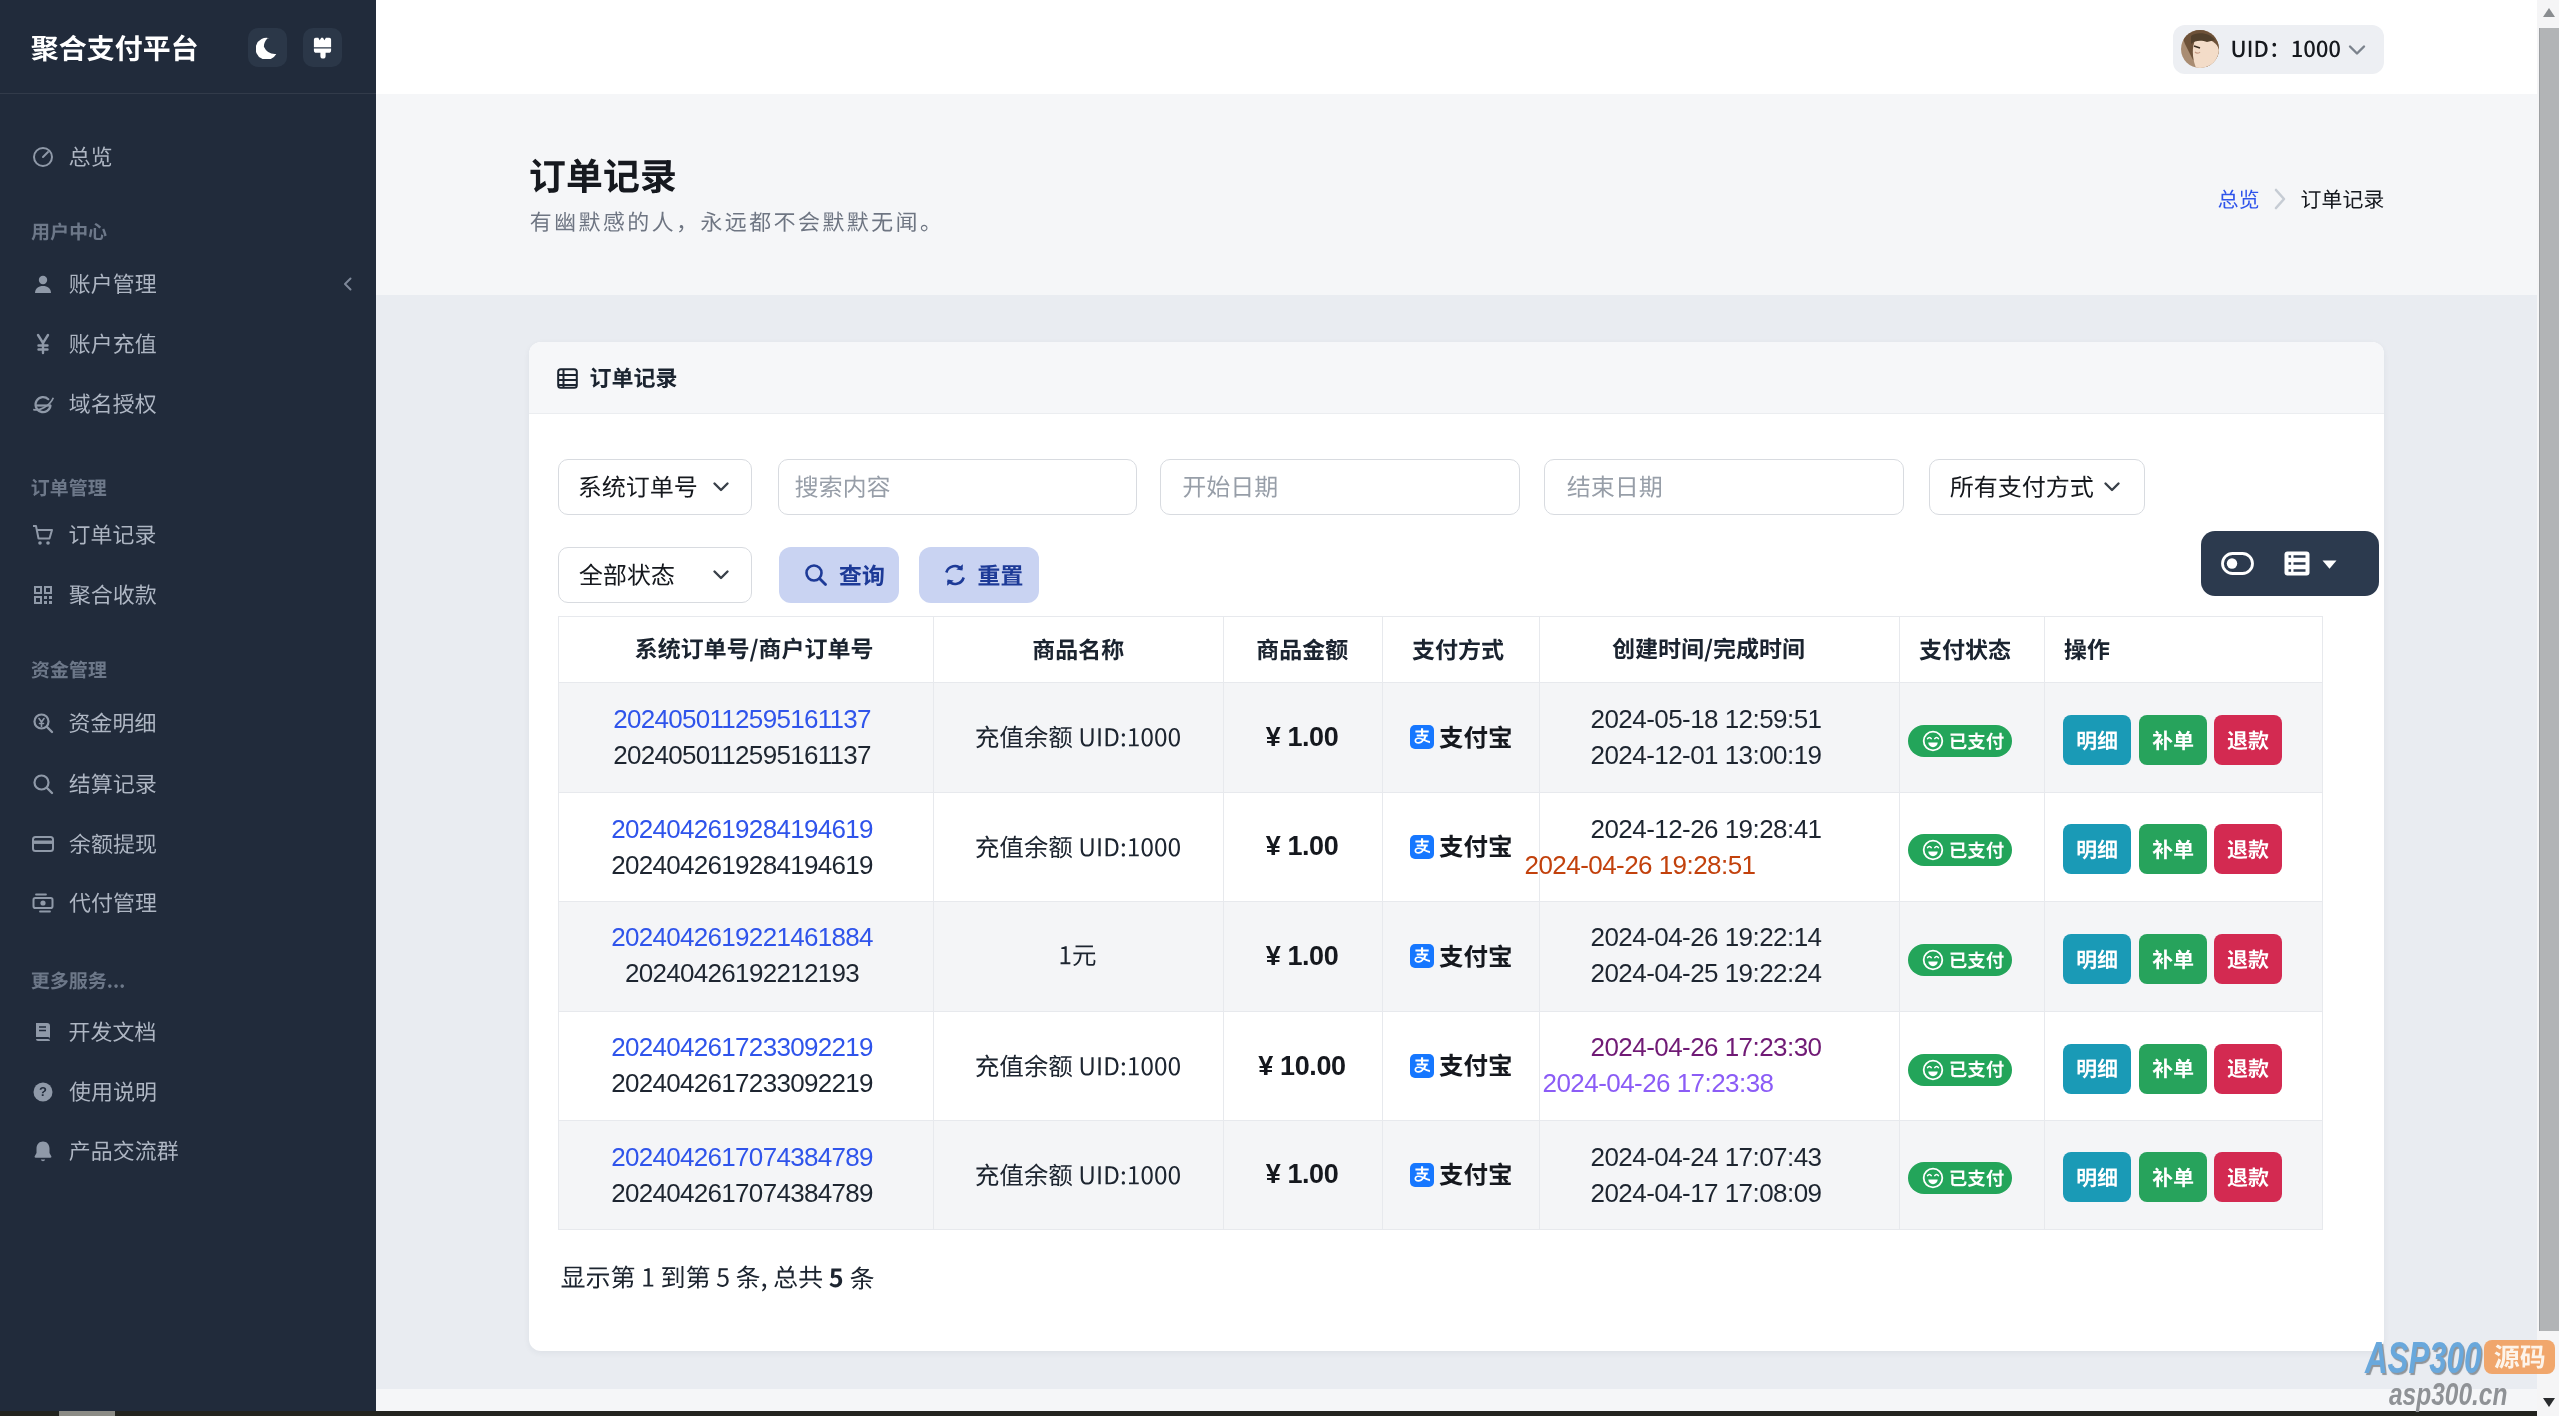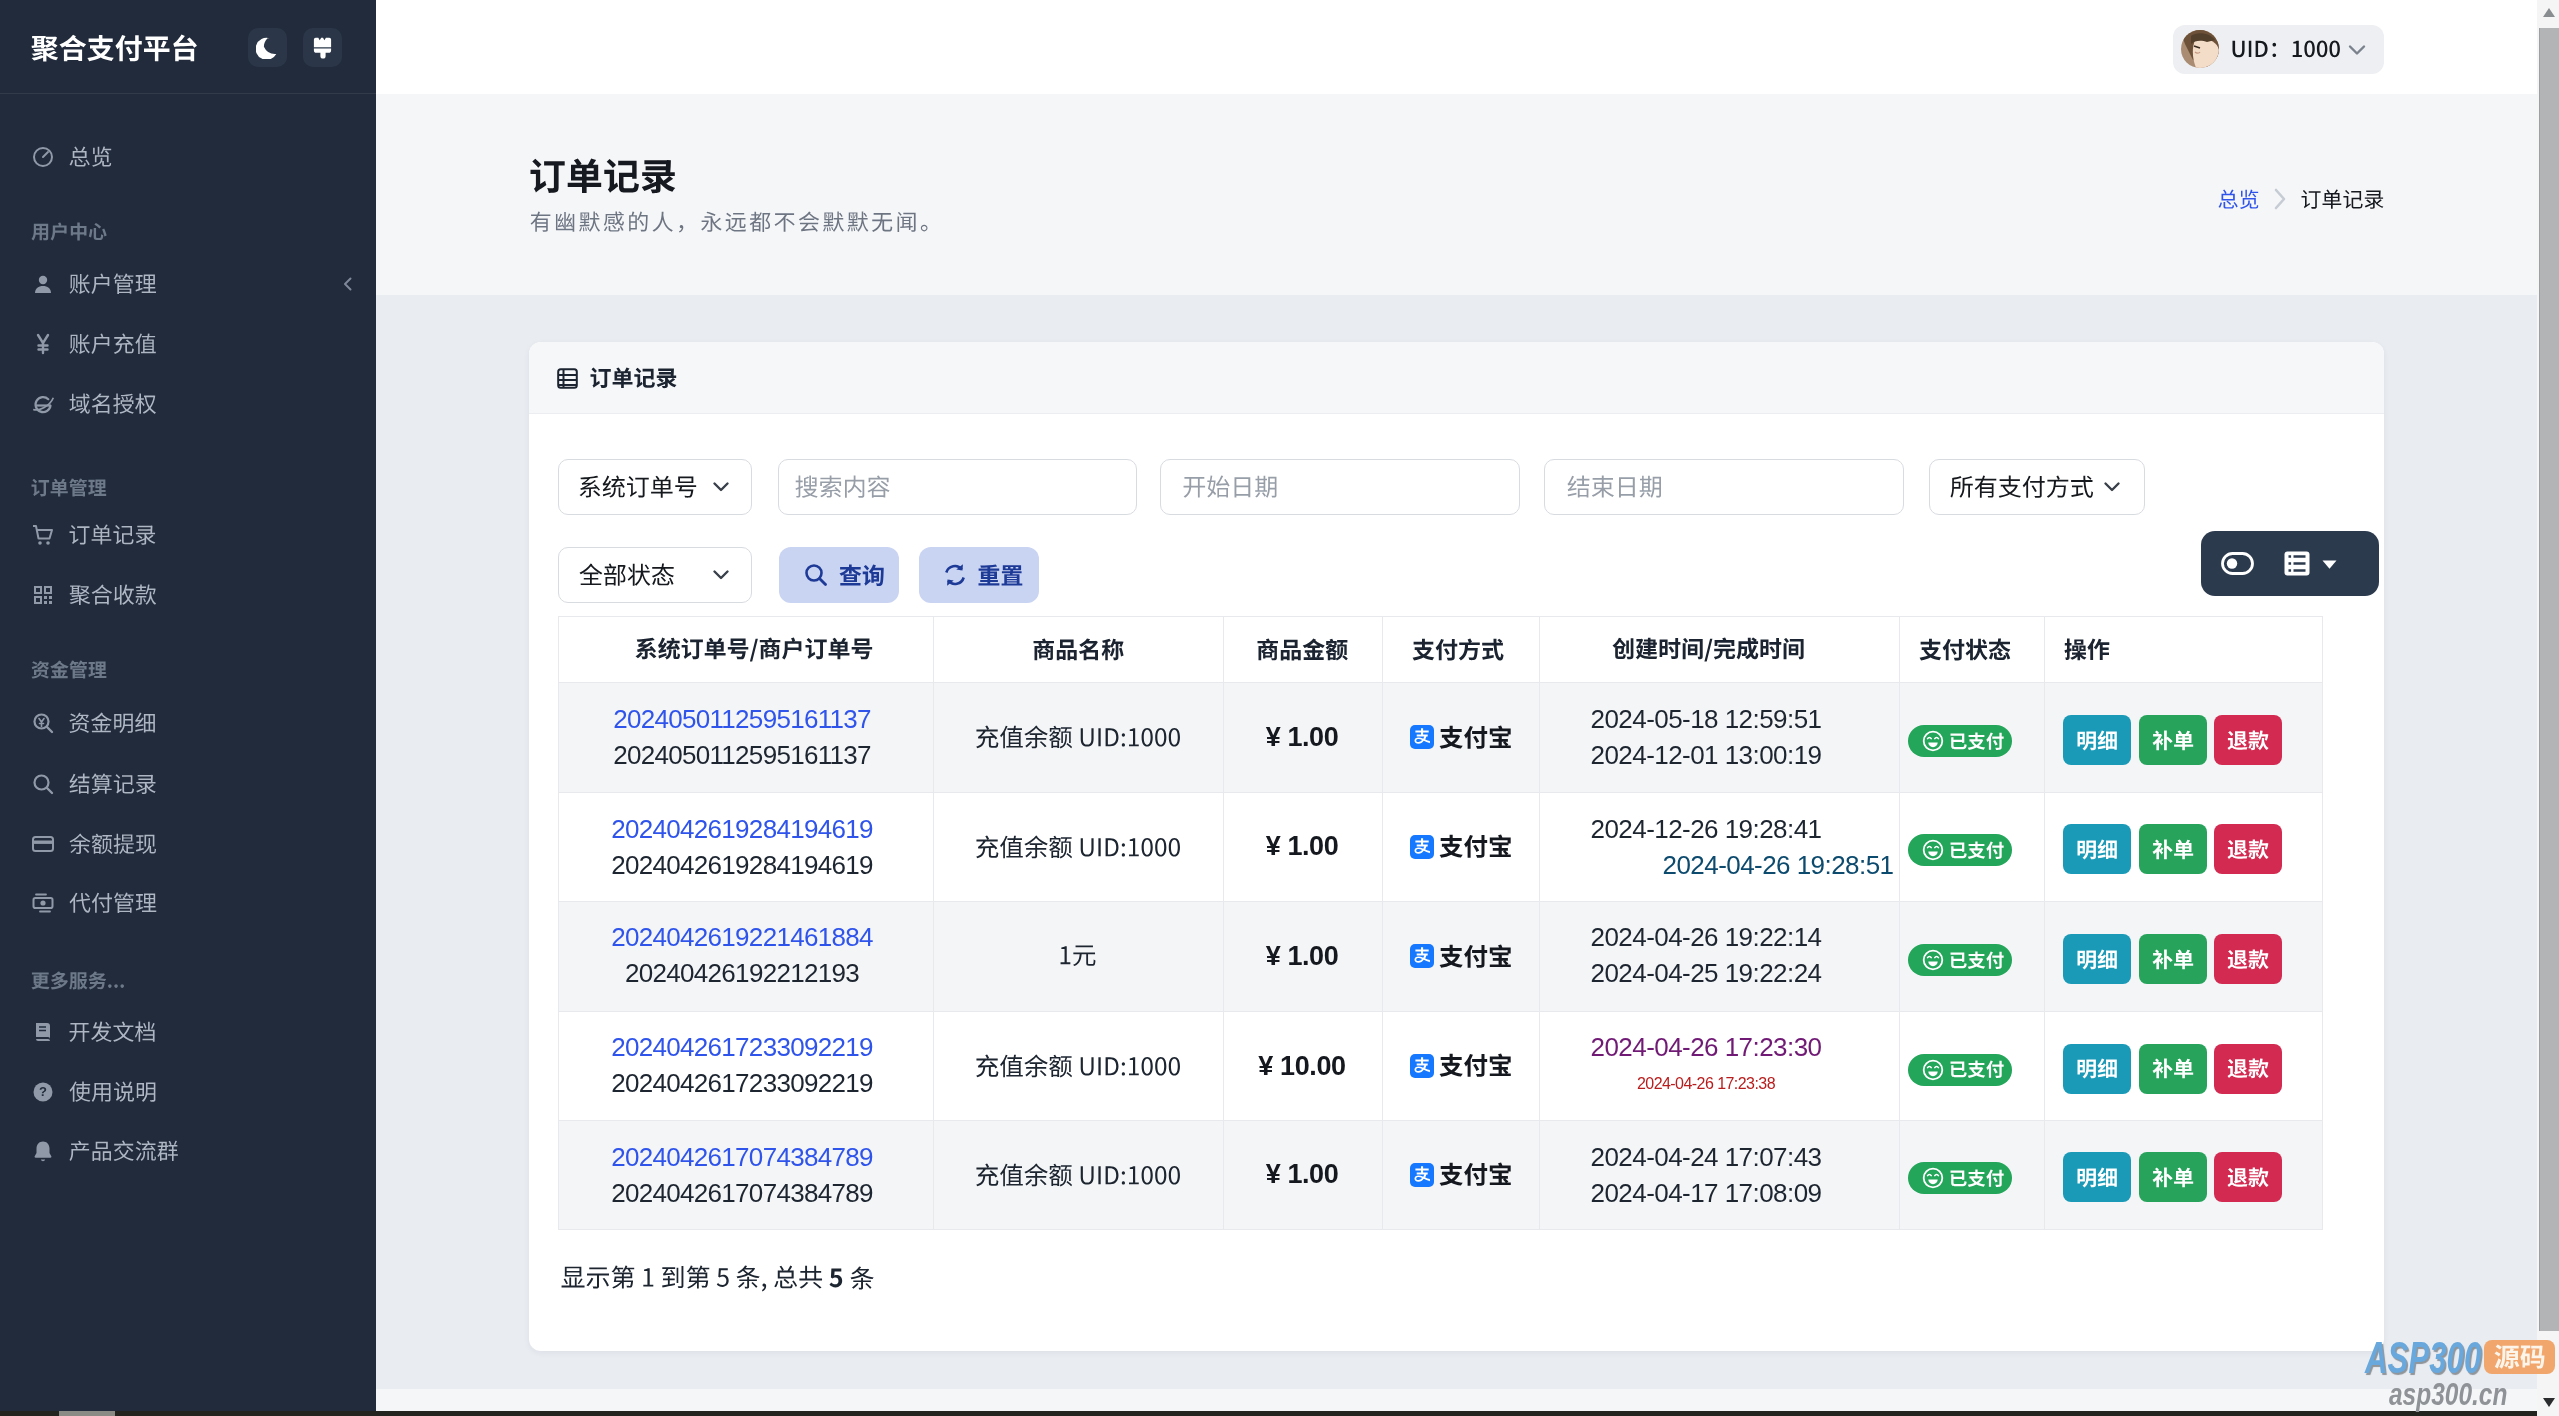--- a/index.html
+++ b/index.html
@@ -421,21 +421,21 @@
       <path d="M11 3.2h2.1v2.3h5.6v1.9h-5.6v2.2h4.6v1.8h-11v-1.8h4.3V7.4H5.4V5.5H11z"></path>
       <path d="M19.9 18.3c-2.6-1-4.6-1.9-6.2-2.6-1.3 1.7-3 3-5.2 3-2.6 0-4.1-1.4-4-3.3.1-1.7 1.6-2.9 4-2.9 1.4 0 3 .5 4.8 1.2.5-.9.8-1.8 1.1-2.7h2.1c-.3 1.2-.8 2.3-1.3 3.4 1.7.7 3.3 1.3 4.7 1.6zM8.7 14c-1.6 0-2.4.6-2.5 1.4 0 .9.8 1.6 2.2 1.6 1.4 0 2.7-.9 3.7-2-1.3-.6-2.4-1-3.4-1z"></path>
     </g>
   </svg>
 <div style="position:absolute;left:1438px;top:833.4px;line-height:0;">
     <svg width="74.2" height="26.3" viewBox="0 0 74.2 26.3">
       <path transform="translate(1.0,22.6)" fill="#15181e" d="M10.6 -20.8V-17.6H1.7V-14.7H10.6V-11.8H2.9V-8.9H6.1L4.8 -8.5C6 -6.2 7.5 -4.4 9.4 -2.8C6.8 -1.7 3.8 -1.1 0.5 -0.6C1.1 0 1.9 1.4 2.1 2.2C5.8 1.6 9.3 0.6 12.2 -0.9C14.9 0.5 18.1 1.5 21.9 2C22.3 1.2 23.1 -0.2 23.7 -0.9C20.5 -1.2 17.7 -1.9 15.3 -2.9C17.8 -4.8 19.8 -7.4 21.1 -10.7L19.1 -11.9L18.5 -11.8H13.7V-14.7H22.7V-17.6H13.7V-20.8ZM7.9 -8.9H16.8C15.8 -7.1 14.2 -5.6 12.4 -4.4C10.5 -5.6 9 -7.1 7.9 -8.9Z M34.2 -9.6C35.3 -7.7 36.8 -5.2 37.4 -3.7L40.2 -5.1C39.4 -6.6 37.9 -9 36.8 -10.8ZM42.5 -20.5V-15.5H33.1V-12.5H42.5V-1.4C42.5 -0.8 42.2 -0.6 41.6 -0.6C41 -0.6 38.9 -0.6 37 -0.7C37.4 0.1 38 1.4 38.1 2.2C40.8 2.3 42.7 2.2 43.9 1.7C45.1 1.3 45.5 0.5 45.5 -1.4V-12.5H48.2V-15.5H45.5V-20.5ZM31 -20.7C29.7 -17.1 27.5 -13.5 25.1 -11.3C25.7 -10.6 26.5 -8.9 26.9 -8.2C27.4 -8.8 28 -9.5 28.6 -10.2V2.2H31.6V-14.8C32.5 -16.4 33.3 -18.1 33.9 -19.8Z M59.1 -20.4 60 -18.1H50.8V-12.2H52.9V-10.4H59.6V-7.6H53.8V-4.9H59.6V-1.2H50.8V1.5H71.8V-1.2H68.1L69.4 -2.2C68.7 -2.9 67.5 -4 66.5 -4.9H68.9V-7.6H62.8V-10.4H69.5V-12.2H71.7V-18.1H63.4C63 -19 62.5 -20.2 62.1 -21.1ZM63.9 -4C64.8 -3.1 65.8 -2.1 66.6 -1.2H62.8V-4.9H65.4ZM53.7 -13.1V-15.3H68.6V-13.1Z"></path>
     </svg>
   </div>
 <div class="a" style="left:1706px;transform:translateX(-50%);top:814px;line-height:31px;font-size:26px;color:#1d2530;letter-spacing:-0.55px;white-space:nowrap;">2024-12-26 19:28:41</div>
-<div class="a" style="left:1778px;transform:translateX(-50%);top:850px;line-height:31px;font-size:26px;color:#0c4a6e;letter-spacing:-0.55px;white-space:nowrap;">2024-04-26 19:28:51</div>
+<div class="a" style="left:1640px;transform:translateX(-50%);top:850px;line-height:31px;font-size:26px;color:#c2410c;letter-spacing:-0.55px;white-space:nowrap;">2024-04-26 19:28:51</div>
 <div class="a" style="left:1908px;top:834px;width:104px;height:32px;background:#23a55a;border-radius:16px"></div>
 <svg class="a" style="left:1922px;top:839px" width="22" height="22" viewBox="0 0 22 22">
     <circle cx="11" cy="11" r="9.3" fill="none" stroke="#fff" stroke-width="1.8"></circle>
     <path d="M5.6 8.6c.9-1.5 2.7-1.5 3.6 0M12.8 8.6c.9-1.5 2.7-1.5 3.6 0" fill="none" stroke="#fff" stroke-width="1.6" stroke-linecap="round"></path>
     <path d="M6.3 12.5h9.4a4.7 4.7 0 0 1-9.4 0z" fill="#fff"></path>
   </svg>
 <div style="position:absolute;left:1949px;top:840.3px;line-height:0;">
     <svg width="56.2" height="20.4" viewBox="0 0 56.2 20.4">
       <path transform="translate(-0.2,17.2)" fill="#ffffff" d="M1.7 -14.7V-12.5H13.2V-8.5H4.7V-11H2.4V-2.4C2.4 0.4 3.5 1.1 7.1 1.1C7.9 1.1 12.4 1.1 13.3 1.1C16.6 1.1 17.5 0.1 17.9 -3.4C17.2 -3.5 16.2 -3.9 15.7 -4.3C15.4 -1.6 15.1 -1.1 13.2 -1.1C12.1 -1.1 8 -1.1 7.1 -1.1C5 -1.1 4.7 -1.2 4.7 -2.4V-6.3H13.2V-5.5H15.5V-14.7Z M26.5 -15.7V-13.3H19.8V-11.1H26.5V-8.9H20.7V-6.8H23.1L22.1 -6.4C23.1 -4.7 24.2 -3.3 25.6 -2.1C23.7 -1.3 21.4 -0.8 18.9 -0.5C19.3 0 19.9 1.1 20.1 1.7C22.9 1.2 25.5 0.5 27.7 -0.7C29.7 0.4 32.1 1.1 35 1.5C35.3 0.9 35.9 -0.1 36.4 -0.7C34 -0.9 31.8 -1.4 30 -2.2C32 -3.6 33.5 -5.6 34.4 -8.1L32.9 -9L32.5 -8.9H28.8V-11.1H35.6V-13.3H28.8V-15.7ZM24.5 -6.8H31.2C30.4 -5.3 29.2 -4.2 27.8 -3.3C26.4 -4.2 25.3 -5.4 24.5 -6.8Z M44.3 -7.2C45.1 -5.8 46.2 -3.9 46.7 -2.8L48.8 -3.8C48.3 -5 47.1 -6.8 46.3 -8.1ZM50.6 -15.5V-11.7H43.5V-9.5H50.6V-1C50.6 -0.6 50.4 -0.5 49.9 -0.5C49.5 -0.5 47.9 -0.5 46.4 -0.5C46.8 0.1 47.2 1.1 47.3 1.7C49.3 1.7 50.7 1.6 51.6 1.3C52.5 1 52.9 0.4 52.9 -1V-9.5H54.9V-11.7H52.9V-15.5ZM41.9 -15.6C40.9 -12.9 39.3 -10.2 37.5 -8.5C37.9 -8 38.5 -6.7 38.8 -6.2C39.2 -6.6 39.7 -7.2 40.1 -7.7V1.6H42.3V-11.2C43 -12.4 43.6 -13.7 44.1 -14.9Z"></path>
     </svg>
@@ -523,21 +523,21 @@
       <path d="M11 3.2h2.1v2.3h5.6v1.9h-5.6v2.2h4.6v1.8h-11v-1.8h4.3V7.4H5.4V5.5H11z"></path>
       <path d="M19.9 18.3c-2.6-1-4.6-1.9-6.2-2.6-1.3 1.7-3 3-5.2 3-2.6 0-4.1-1.4-4-3.3.1-1.7 1.6-2.9 4-2.9 1.4 0 3 .5 4.8 1.2.5-.9.8-1.8 1.1-2.7h2.1c-.3 1.2-.8 2.3-1.3 3.4 1.7.7 3.3 1.3 4.7 1.6zM8.7 14c-1.6 0-2.4.6-2.5 1.4 0 .9.8 1.6 2.2 1.6 1.4 0 2.7-.9 3.7-2-1.3-.6-2.4-1-3.4-1z"></path>
     </g>
   </svg>
 <div style="position:absolute;left:1438px;top:1052.3px;line-height:0;">
     <svg width="74.2" height="26.3" viewBox="0 0 74.2 26.3">
       <path transform="translate(1.0,22.6)" fill="#15181e" d="M10.6 -20.8V-17.6H1.7V-14.7H10.6V-11.8H2.9V-8.9H6.1L4.8 -8.5C6 -6.2 7.5 -4.4 9.4 -2.8C6.8 -1.7 3.8 -1.1 0.5 -0.6C1.1 0 1.9 1.4 2.1 2.2C5.8 1.6 9.3 0.6 12.2 -0.9C14.9 0.5 18.1 1.5 21.9 2C22.3 1.2 23.1 -0.2 23.7 -0.9C20.5 -1.2 17.7 -1.9 15.3 -2.9C17.8 -4.8 19.8 -7.4 21.1 -10.7L19.1 -11.9L18.5 -11.8H13.7V-14.7H22.7V-17.6H13.7V-20.8ZM7.9 -8.9H16.8C15.8 -7.1 14.2 -5.6 12.4 -4.4C10.5 -5.6 9 -7.1 7.9 -8.9Z M34.2 -9.6C35.3 -7.7 36.8 -5.2 37.4 -3.7L40.2 -5.1C39.4 -6.6 37.9 -9 36.8 -10.8ZM42.5 -20.5V-15.5H33.1V-12.5H42.5V-1.4C42.5 -0.8 42.2 -0.6 41.6 -0.6C41 -0.6 38.9 -0.6 37 -0.7C37.4 0.1 38 1.4 38.1 2.2C40.8 2.3 42.7 2.2 43.9 1.7C45.1 1.3 45.5 0.5 45.5 -1.4V-12.5H48.2V-15.5H45.5V-20.5ZM31 -20.7C29.7 -17.1 27.5 -13.5 25.1 -11.3C25.7 -10.6 26.5 -8.9 26.9 -8.2C27.4 -8.8 28 -9.5 28.6 -10.2V2.2H31.6V-14.8C32.5 -16.4 33.3 -18.1 33.9 -19.8Z M59.1 -20.4 60 -18.1H50.8V-12.2H52.9V-10.4H59.6V-7.6H53.8V-4.9H59.6V-1.2H50.8V1.5H71.8V-1.2H68.1L69.4 -2.2C68.7 -2.9 67.5 -4 66.5 -4.9H68.9V-7.6H62.8V-10.4H69.5V-12.2H71.7V-18.1H63.4C63 -19 62.5 -20.2 62.1 -21.1ZM63.9 -4C64.8 -3.1 65.8 -2.1 66.6 -1.2H62.8V-4.9H65.4ZM53.7 -13.1V-15.3H68.6V-13.1Z"></path>
     </svg>
   </div>
 <div class="a" style="left:1706px;transform:translateX(-50%);top:1032px;line-height:31px;font-size:26px;color:#701a75;letter-spacing:-0.55px;white-space:nowrap;">2024-04-26 17:23:30</div>
-<div class="a" style="left:1706px;transform:translateX(-50%);top:1068px;line-height:31px;font-size:16px;color:#b91c1c;letter-spacing:-0.55px;white-space:nowrap;">2024-04-26 17:23:38</div>
+<div class="a" style="left:1658px;transform:translateX(-50%);top:1068px;line-height:31px;font-size:26px;color:#8b5cf6;letter-spacing:-0.55px;white-space:nowrap;">2024-04-26 17:23:38</div>
 <div class="a" style="left:1908px;top:1054px;width:104px;height:32px;background:#23a55a;border-radius:16px"></div>
 <svg class="a" style="left:1922px;top:1059px" width="22" height="22" viewBox="0 0 22 22">
     <circle cx="11" cy="11" r="9.3" fill="none" stroke="#fff" stroke-width="1.8"></circle>
     <path d="M5.6 8.6c.9-1.5 2.7-1.5 3.6 0M12.8 8.6c.9-1.5 2.7-1.5 3.6 0" fill="none" stroke="#fff" stroke-width="1.6" stroke-linecap="round"></path>
     <path d="M6.3 12.5h9.4a4.7 4.7 0 0 1-9.4 0z" fill="#fff"></path>
   </svg>
 <div style="position:absolute;left:1949px;top:1059.3px;line-height:0;">
     <svg width="56.2" height="20.4" viewBox="0 0 56.2 20.4">
       <path transform="translate(-0.2,17.2)" fill="#ffffff" d="M1.7 -14.7V-12.5H13.2V-8.5H4.7V-11H2.4V-2.4C2.4 0.4 3.5 1.1 7.1 1.1C7.9 1.1 12.4 1.1 13.3 1.1C16.6 1.1 17.5 0.1 17.9 -3.4C17.2 -3.5 16.2 -3.9 15.7 -4.3C15.4 -1.6 15.1 -1.1 13.2 -1.1C12.1 -1.1 8 -1.1 7.1 -1.1C5 -1.1 4.7 -1.2 4.7 -2.4V-6.3H13.2V-5.5H15.5V-14.7Z M26.5 -15.7V-13.3H19.8V-11.1H26.5V-8.9H20.7V-6.8H23.1L22.1 -6.4C23.1 -4.7 24.2 -3.3 25.6 -2.1C23.7 -1.3 21.4 -0.8 18.9 -0.5C19.3 0 19.9 1.1 20.1 1.7C22.9 1.2 25.5 0.5 27.7 -0.7C29.7 0.4 32.1 1.1 35 1.5C35.3 0.9 35.9 -0.1 36.4 -0.7C34 -0.9 31.8 -1.4 30 -2.2C32 -3.6 33.5 -5.6 34.4 -8.1L32.9 -9L32.5 -8.9H28.8V-11.1H35.6V-13.3H28.8V-15.7ZM24.5 -6.8H31.2C30.4 -5.3 29.2 -4.2 27.8 -3.3C26.4 -4.2 25.3 -5.4 24.5 -6.8Z M44.3 -7.2C45.1 -5.8 46.2 -3.9 46.7 -2.8L48.8 -3.8C48.3 -5 47.1 -6.8 46.3 -8.1ZM50.6 -15.5V-11.7H43.5V-9.5H50.6V-1C50.6 -0.6 50.4 -0.5 49.9 -0.5C49.5 -0.5 47.9 -0.5 46.4 -0.5C46.8 0.1 47.2 1.1 47.3 1.7C49.3 1.7 50.7 1.6 51.6 1.3C52.5 1 52.9 0.4 52.9 -1V-9.5H54.9V-11.7H52.9V-15.5ZM41.9 -15.6C40.9 -12.9 39.3 -10.2 37.5 -8.5C37.9 -8 38.5 -6.7 38.8 -6.2C39.2 -6.6 39.7 -7.2 40.1 -7.7V1.6H42.3V-11.2C43 -12.4 43.6 -13.7 44.1 -14.9Z"></path>
     </svg>

